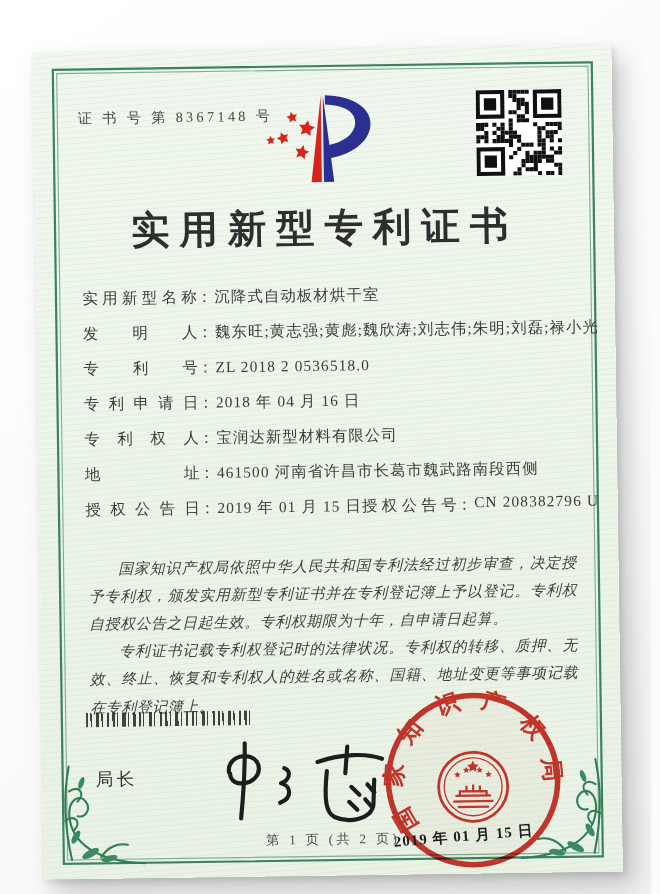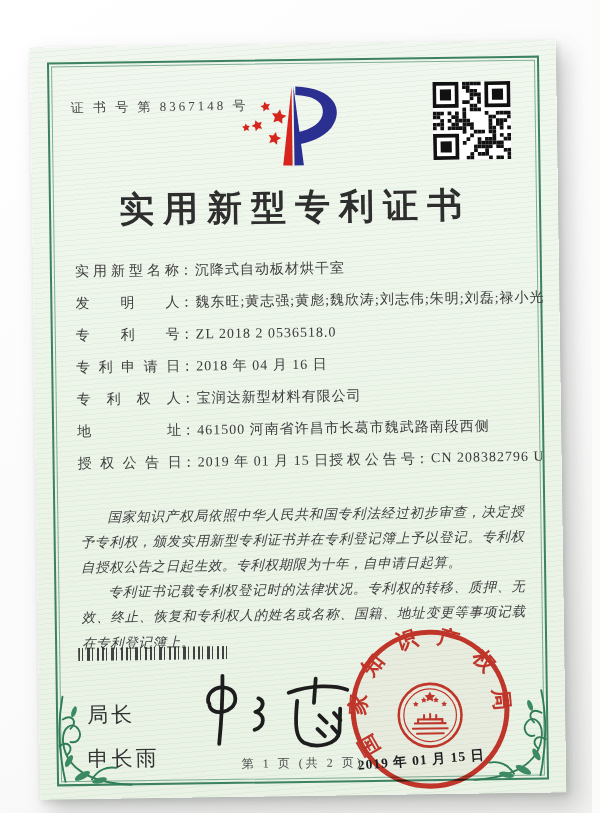--- a/index.html
+++ b/index.html
@@ -30,21 +30,21 @@
   .twocol .half2{display:flex;flex:1;}
   .half2 .flabel{width:86px;flex:0 0 86px;}
   .paras{position:absolute;left:44px;right:38px;top:458px;font-size:13.5px;font-style:italic;
     color:#3f3f3f;line-height:1.86;letter-spacing:.6px;text-align:justify;}
   .paras p{margin:0;text-indent:2em;}
   .barcode{position:absolute;left:40px;top:601px;width:150px;height:13px;opacity:.82;
     background:repeating-linear-gradient(90deg,
       #1c1c1c 0 2px,transparent 2px 4px,#1c1c1c 4px 5px,transparent 5px 9px,
       #1c1c1c 9px 12px,transparent 12px 14px,#1c1c1c 14px 15px,transparent 15px 19px,
       #1c1c1c 19px 21px,transparent 21px 24px);}
-  .director{position:absolute;left:48px;top:646px;font-size:21px;color:#333;letter-spacing:3px;line-height:2.1;}
+  .director{position:absolute;left:48px;top:646px;font-size:16px;color:#333;letter-spacing:3px;line-height:2.1;}
   .signature{position:absolute;left:142px;top:624px;width:178px;height:92px;}
   .seal{position:absolute;left:308px;top:584px;width:166px;height:166px;mix-blend-mode:multiply;opacity:.93;}
   .sealdate{position:absolute;left:318px;top:708px;width:160px;font-size:13.5px;color:#1d1d1d;
     letter-spacing:1px;transform:rotate(-4deg);font-weight:600;}
   .footer{position:absolute;left:0;right:0;bottom:24px;text-align:center;font-size:12px;
     letter-spacing:3px;color:#4a4a4a;}
   .corner{position:absolute;width:86px;height:104px;bottom:8px;}
   .corner.bl{left:8px;}
   .corner.br{right:8px;transform:scaleX(-1);}
 </style>
@@ -264,21 +264,20 @@
 
     <div class="paras">
       <p>国家知识产权局依照中华人民共和国专利法经过初步审查，决定授予专利权，颁发实用新型专利证书并在专利登记簿上予以登记。专利权自授权公告之日起生效。专利权期限为十年，自申请日起算。</p>
       <p>专利证书记载专利权登记时的法律状况。专利权的转移、质押、无效、终止、恢复和专利权人的姓名或名称、国籍、地址变更等事项记载在专利登记簿上。</p>
     </div>
 
     <div class="barcode"></div>
 
     <div class="director">
       <div>局长</div>
-      <div>申长雨</div>
     </div>
 
     <svg class="signature" viewBox="0 0 170 85" aria-hidden="true">
       <g fill="none" stroke="#1d1d1d" stroke-width="3.6" stroke-linecap="round" stroke-linejoin="round">
         <path d="M26,30 C24,13 52,11 52,27 C52,41 27,45 27,31"></path>
         <path d="M40,5 C40,25 38,52 36,70"></path>
         <path d="M74,27 C81,30 78,38 71,40 C80,42 81,53 70,57"></path>
         <path d="M103,22 C124,15 146,15 159,20"></path>
         <path d="M129,9 L127,32"></path>
         <path d="M111,30 C108,56 110,66 117,70 C130,76 149,72 151,60 L152,38"></path>

